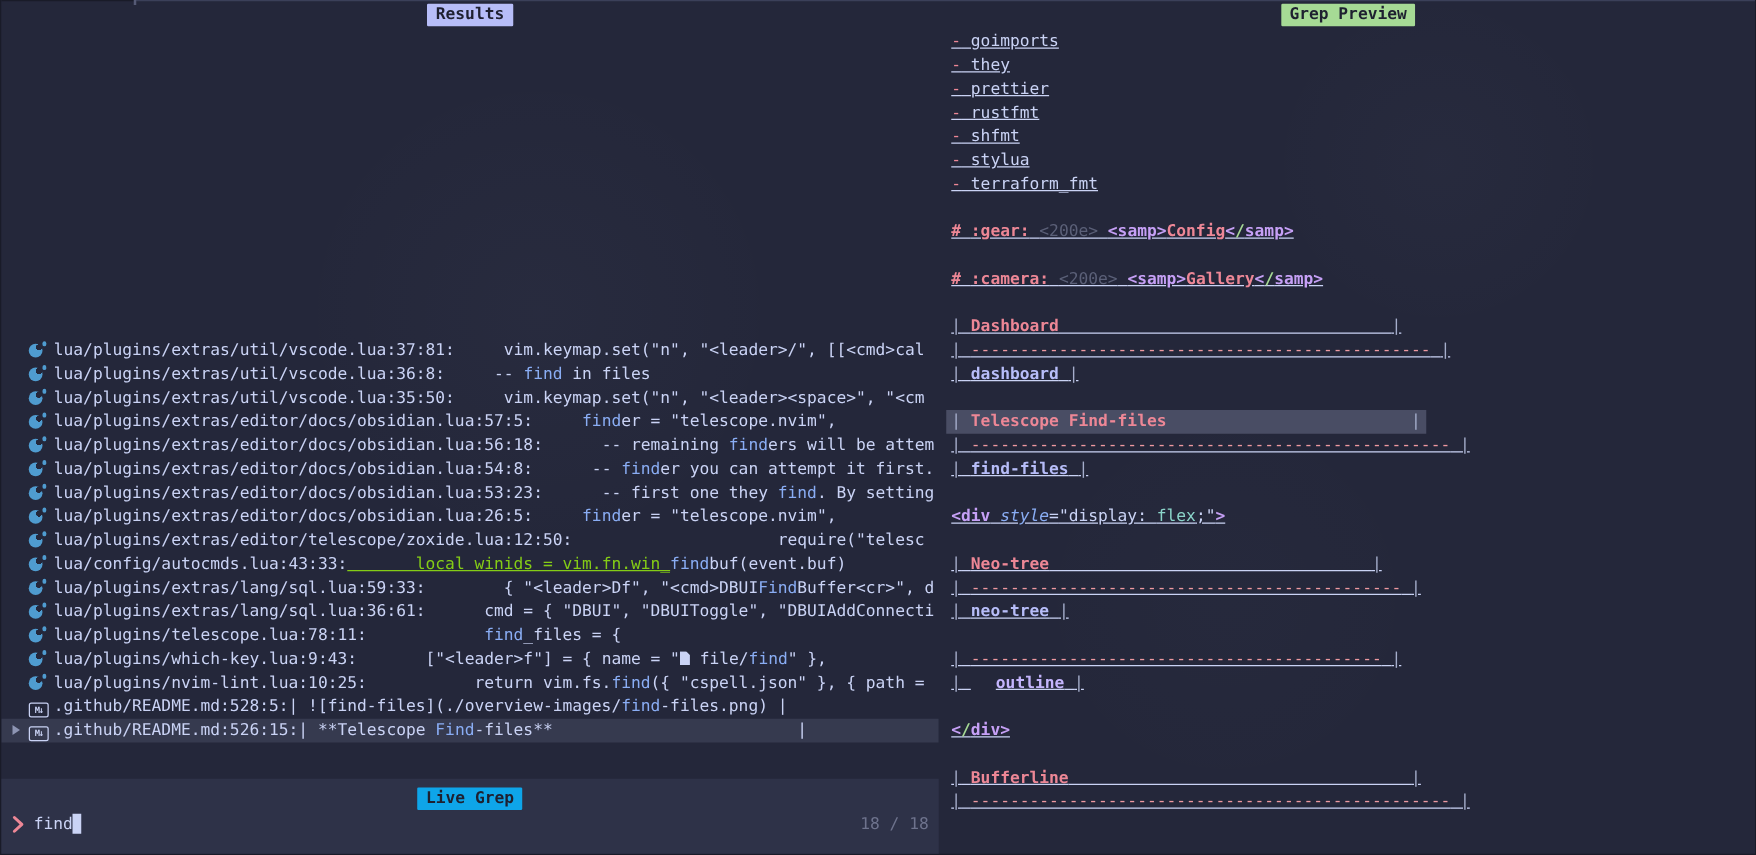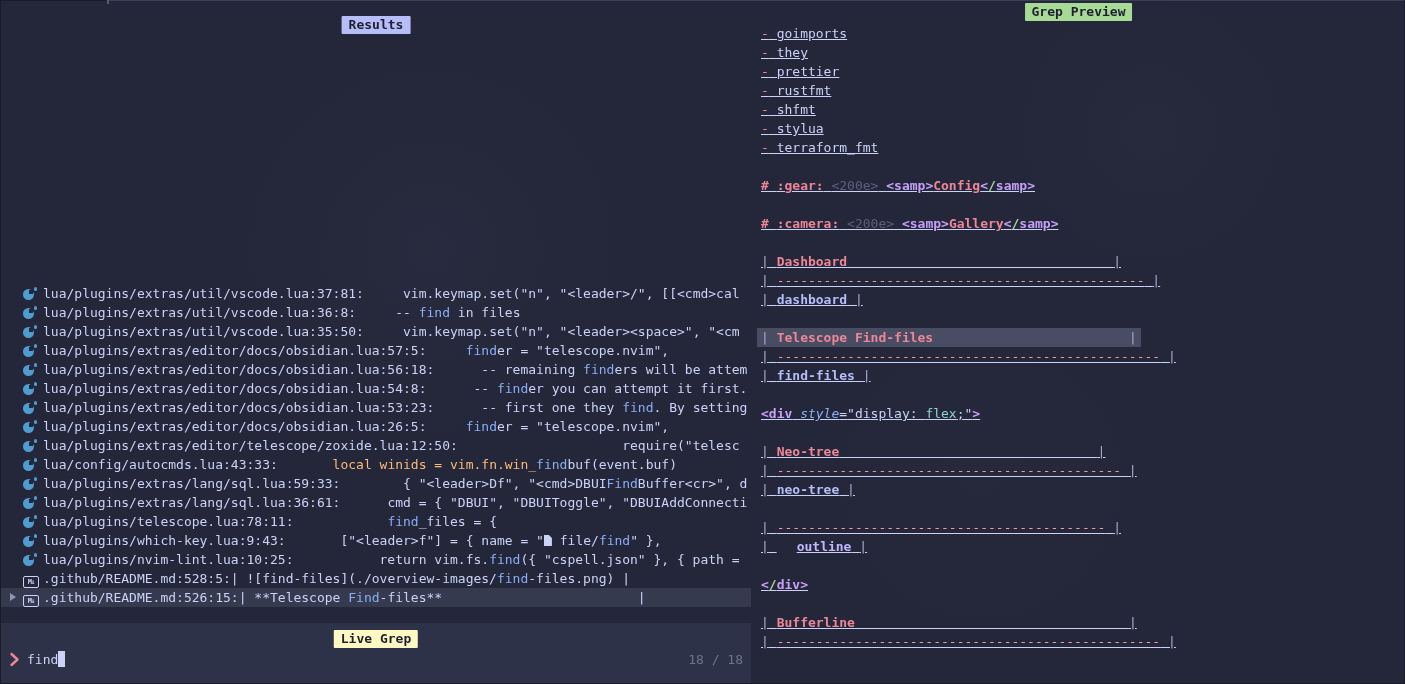--- a/index.html
+++ b/index.html
@@ -15,21 +15,21 @@
       radial-gradient(circle 280px at 430px 250px, rgba(202,211,245,0.022), transparent 70%),
       radial-gradient(circle 200px at 1150px 130px, rgba(202,211,245,0.018), transparent 70%),
       radial-gradient(circle 240px at 980px 480px, rgba(202,211,245,0.012), transparent 70%);
   }
   
   .topline-left{position:absolute;left:0;top:0;width:107px;height:1px;background:#191b28;}
   .topline-right{position:absolute;left:107px;top:0;right:0;height:1px;background:#3b4059;}
   .topline-tick{position:absolute;left:106px;top:0;width:2px;height:4px;background:#555a75;}
 
   
-  .results-panel{position:absolute;left:0;top:13px;width:750px;height:623px;overflow:hidden;}
+  .results-panel{position:absolute;left:0;top:0;width:750px;height:623px;overflow:hidden;}
   .prompt-panel{position:absolute;left:0;top:623px;width:750px;height:61px;background:#2e3248;}
   .preview-panel{position:absolute;left:750px;top:0;width:655px;height:684px;overflow:hidden;}
 
   
   .wtitle{position:absolute;top:3px;left:50%;transform:translateX(-50%);
     height:18px;line-height:18px;padding:0 7px;color:#1e2030;font-weight:700;z-index:6;border-radius:1px;}
   .results-title{background:#b7bdf8;}
   .preview-title{background:#a6da95;text-align:center;}
   .prompt-title{top:7px;background:#ed8796;}
 
@@ -78,33 +78,33 @@
     <div class="rows" id="results-rows">
         <div class="rrow"><span class="icon-cell"><span class="gi lua-icon"></span></span><span class="txt"><span style="color: rgb(202, 211, 245);">lua/plugins/extras/util/vscode.lua:37:81:</span><span style="color: rgb(202, 211, 245);">     vim.keymap.set("n", "&lt;leader&gt;/", [[&lt;cmd&gt;cal</span></span></div>
         <div class="rrow"><span class="icon-cell"><span class="gi lua-icon"></span></span><span class="txt"><span style="color: rgb(202, 211, 245);">lua/plugins/extras/util/vscode.lua:36:8:</span><span style="color: rgb(202, 211, 245);">     -- </span><span style="color: rgb(138, 173, 244);">find</span><span style="color: rgb(202, 211, 245);"> in files</span></span></div>
         <div class="rrow"><span class="icon-cell"><span class="gi lua-icon"></span></span><span class="txt"><span style="color: rgb(202, 211, 245);">lua/plugins/extras/util/vscode.lua:35:50:</span><span style="color: rgb(202, 211, 245);">     vim.keymap.set("n", "&lt;leader&gt;&lt;space&gt;", "&lt;cm</span></span></div>
         <div class="rrow"><span class="icon-cell"><span class="gi lua-icon"></span></span><span class="txt"><span style="color: rgb(202, 211, 245);">lua/plugins/extras/editor/docs/obsidian.lua:57:5:</span><span style="color: rgb(202, 211, 245);">     </span><span style="color: rgb(138, 173, 244);">find</span><span style="color: rgb(202, 211, 245);">er = "telescope.nvim",</span></span></div>
         <div class="rrow"><span class="icon-cell"><span class="gi lua-icon"></span></span><span class="txt"><span style="color: rgb(202, 211, 245);">lua/plugins/extras/editor/docs/obsidian.lua:56:18:</span><span style="color: rgb(202, 211, 245);">      -- remaining </span><span style="color: rgb(138, 173, 244);">find</span><span style="color: rgb(202, 211, 245);">ers will be attem</span></span></div>
         <div class="rrow"><span class="icon-cell"><span class="gi lua-icon"></span></span><span class="txt"><span style="color: rgb(202, 211, 245);">lua/plugins/extras/editor/docs/obsidian.lua:54:8:</span><span style="color: rgb(202, 211, 245);">      -- </span><span style="color: rgb(138, 173, 244);">find</span><span style="color: rgb(202, 211, 245);">er you can attempt it first.</span></span></div>
         <div class="rrow"><span class="icon-cell"><span class="gi lua-icon"></span></span><span class="txt"><span style="color: rgb(202, 211, 245);">lua/plugins/extras/editor/docs/obsidian.lua:53:23:</span><span style="color: rgb(202, 211, 245);">      -- first one they </span><span style="color: rgb(138, 173, 244);">find</span><span style="color: rgb(202, 211, 245);">. By setting</span></span></div>
         <div class="rrow"><span class="icon-cell"><span class="gi lua-icon"></span></span><span class="txt"><span style="color: rgb(202, 211, 245);">lua/plugins/extras/editor/docs/obsidian.lua:26:5:</span><span style="color: rgb(202, 211, 245);">     </span><span style="color: rgb(138, 173, 244);">find</span><span style="color: rgb(202, 211, 245);">er = "telescope.nvim",</span></span></div>
         <div class="rrow"><span class="icon-cell"><span class="gi lua-icon"></span></span><span class="txt"><span style="color: rgb(202, 211, 245);">lua/plugins/extras/editor/telescope/zoxide.lua:12:50:</span><span style="color: rgb(202, 211, 245);">                     require("telesc</span></span></div>
-        <div class="rrow"><span class="icon-cell"><span class="gi lua-icon"></span></span><span class="txt"><span style="color: rgb(202, 211, 245);">lua/config/autocmds.lua:43:33:</span><span style="color: #fdba74;">       local winids = vim.fn.win_</span><span style="color: rgb(138, 173, 244);">find</span><span style="color: rgb(202, 211, 245);">buf(event.buf)</span></span></div>
+        <div class="rrow"><span class="icon-cell"><span class="gi lua-icon"></span></span><span class="txt"><span style="color: rgb(202, 211, 245);">lua/config/autocmds.lua:43:33:</span><span style="color: #84cc16; text-decoration: underline;">       local winids = vim.fn.win_</span><span style="color: rgb(138, 173, 244);">find</span><span style="color: rgb(202, 211, 245);">buf(event.buf)</span></span></div>
         <div class="rrow"><span class="icon-cell"><span class="gi lua-icon"></span></span><span class="txt"><span style="color: rgb(202, 211, 245);">lua/plugins/extras/lang/sql.lua:59:33:</span><span style="color: rgb(202, 211, 245);">        { "&lt;leader&gt;Df", "&lt;cmd&gt;DBUI</span><span style="color: rgb(138, 173, 244);">Find</span><span style="color: rgb(202, 211, 245);">Buffer&lt;cr&gt;", d</span></span></div>
         <div class="rrow"><span class="icon-cell"><span class="gi lua-icon"></span></span><span class="txt"><span style="color: rgb(202, 211, 245);">lua/plugins/extras/lang/sql.lua:36:61:</span><span style="color: rgb(202, 211, 245);">      cmd = { "DBUI", "DBUIToggle", "DBUIAddConnecti</span></span></div>
         <div class="rrow"><span class="icon-cell"><span class="gi lua-icon"></span></span><span class="txt"><span style="color: rgb(202, 211, 245);">lua/plugins/telescope.lua:78:11:</span><span style="color: rgb(202, 211, 245);">            </span><span style="color: rgb(138, 173, 244);">find</span><span style="color: rgb(202, 211, 245);">_files = {</span></span></div>
         <div class="rrow"><span class="icon-cell"><span class="gi lua-icon"></span></span><span class="txt"><span style="color: rgb(202, 211, 245);">lua/plugins/which-key.lua:9:43:</span><span style="color: rgb(202, 211, 245);">       ["&lt;leader&gt;f"] = { name = "</span><span class="icon-file-icon"></span><span style="color: rgb(202, 211, 245);"> file/</span><span style="color: rgb(138, 173, 244);">find</span><span style="color: rgb(202, 211, 245);">" },</span></span></div>
         <div class="rrow"><span class="icon-cell"><span class="gi lua-icon"></span></span><span class="txt"><span style="color: rgb(202, 211, 245);">lua/plugins/nvim-lint.lua:10:25:</span><span style="color: rgb(202, 211, 245);">           return vim.fs.</span><span style="color: rgb(138, 173, 244);">find</span><span style="color: rgb(202, 211, 245);">({ "cspell.json" }, { path =</span></span></div>
         <div class="rrow"><span class="icon-cell"><span class="gi markdown-icon">M↓</span></span><span class="txt"><span style="color: rgb(202, 211, 245);">.github/README.md:528:5:</span><span style="color: rgb(202, 211, 245);">| ![find-files](./overview-images/</span><span style="color: rgb(138, 173, 244);">find</span><span style="color: rgb(202, 211, 245);">-files.png) |</span></span></div>
         <div class="rrow sel"><span class="caret"></span><span class="icon-cell"><span class="gi markdown-icon">M↓</span></span><span class="txt"><span style="color: rgb(202, 211, 245);">.github/README.md:526:15:</span><span style="color: rgb(202, 211, 245);">| **Telescope </span><span style="color: rgb(138, 173, 244);">Find</span><span style="color: rgb(202, 211, 245);">-files**</span><span style="color: rgb(202, 211, 245);">                         |</span></span></div>
       </div>
   </section>
 
   <section class="prompt-panel" style="background: rgb(46, 50, 72);">
-    <div class="wtitle prompt-title" style="background: #fef9c3; color: rgb(30, 32, 48);">Live Grep</div>
+    <div class="wtitle prompt-title" style="background: #0ea5e9; color: rgb(30, 32, 48);">Live Grep</div>
     <div class="prompt-line">
       <span class="chev">
         <svg width="11" height="15" viewBox="0 0 11 15">
             <polyline points="2.5,2 8.5,7.5 2.5,13" fill="none" stroke="#ed8796" stroke-width="2.4" stroke-linecap="round" stroke-linejoin="round"></polyline>
           </svg>
       </span>
       <span class="query" id="query">find</span>
       <span class="cursor" id="cursor" style="left: 57.3125px;"></span>
       <span class="count">18 / 18</span>
     </div>

